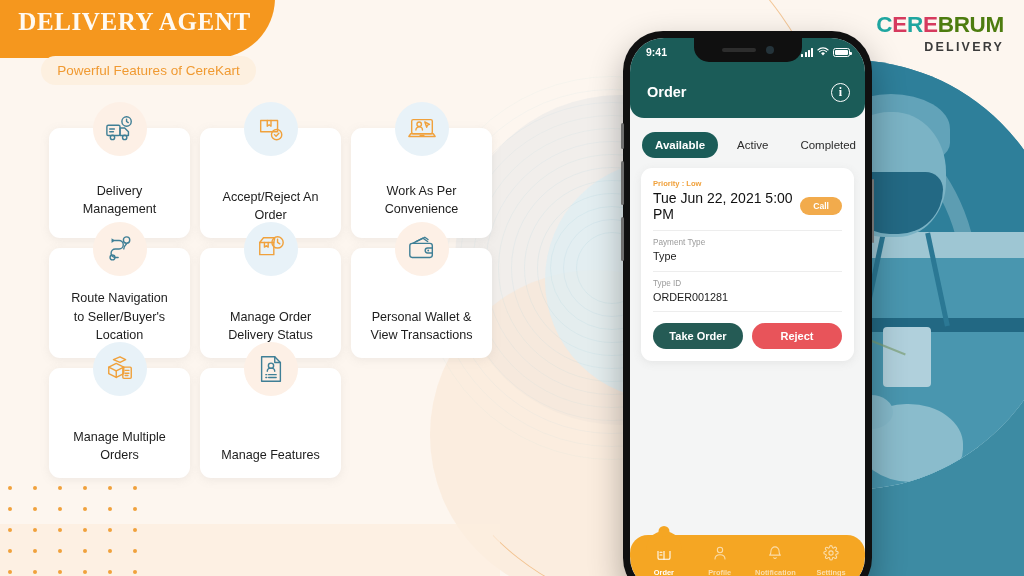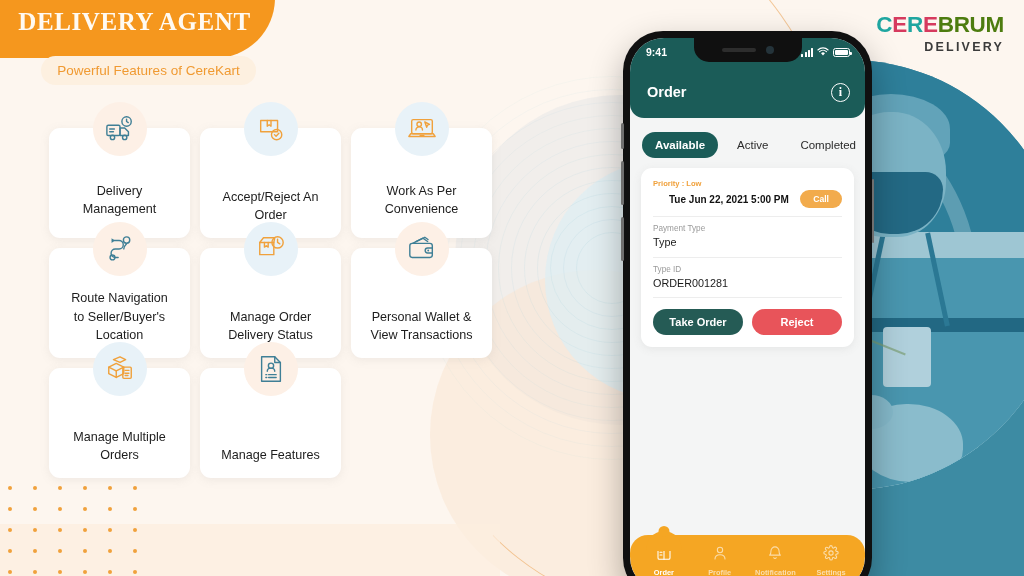--- a/index.html
+++ b/index.html
@@ -328,21 +328,21 @@
     border-radius: 11px;
     padding: 11px 12px 12px 12px;
     box-shadow: 0 2px 8px rgba(120,120,120,0.12);
   }
   .priority { font-size: 7.6px; color: #f0a13c; font-weight: 600; margin-bottom: 2px; }
   .row-date {
     display: flex; align-items: center; justify-content: space-between;
     padding-bottom: 8px;
     border-bottom: 1px solid #ededed;
   }
-  .date-txt { font-size: 10px; font-weight: bold; color: #111; margin-left: 16px; }
+  .date-txt { font-size: 14px; font-weight: normal; color: #111; }
   .call-btn {
     background: #f2ab4c;
     color: #fff;
     font-size: 8.6px;
     font-weight: 600;
     padding: 4px 13px;
     border-radius: 11px;
     border: none;
   }
   .field { padding: 7px 0 7px 0; border-bottom: 1px solid #ededed; }

